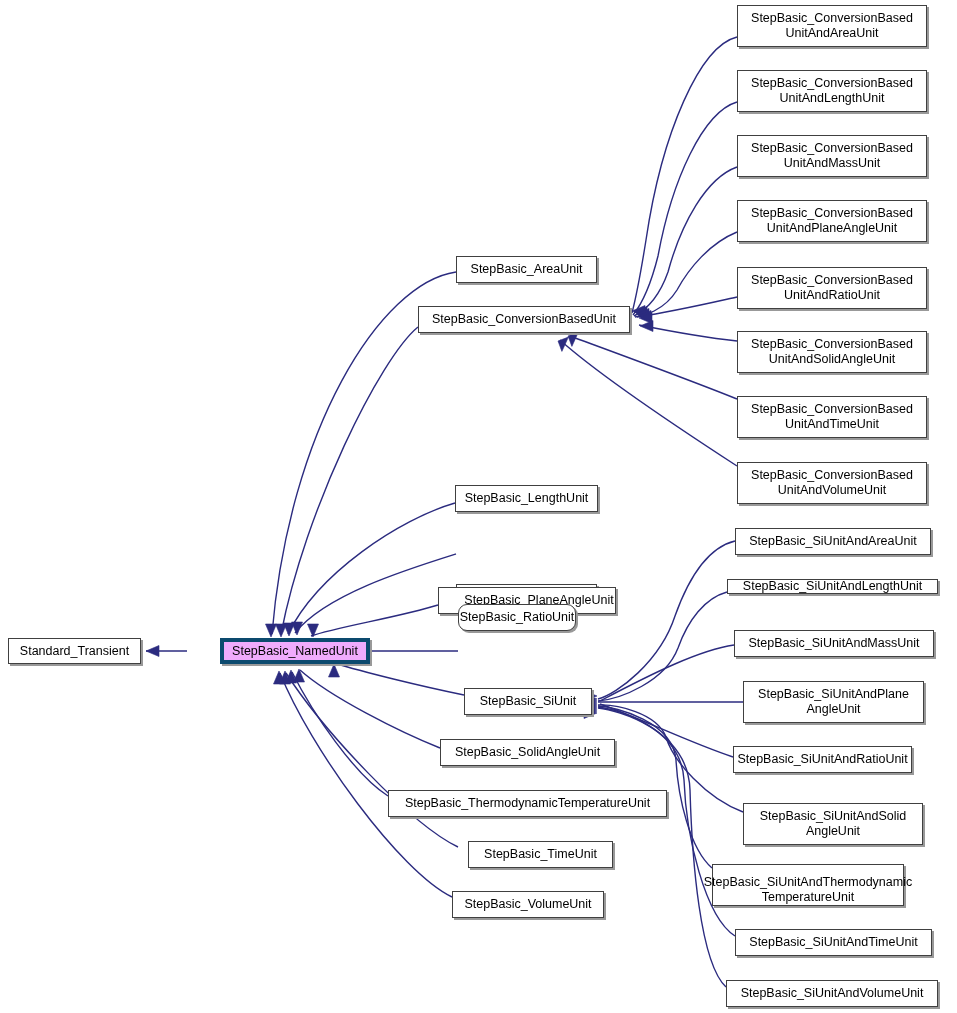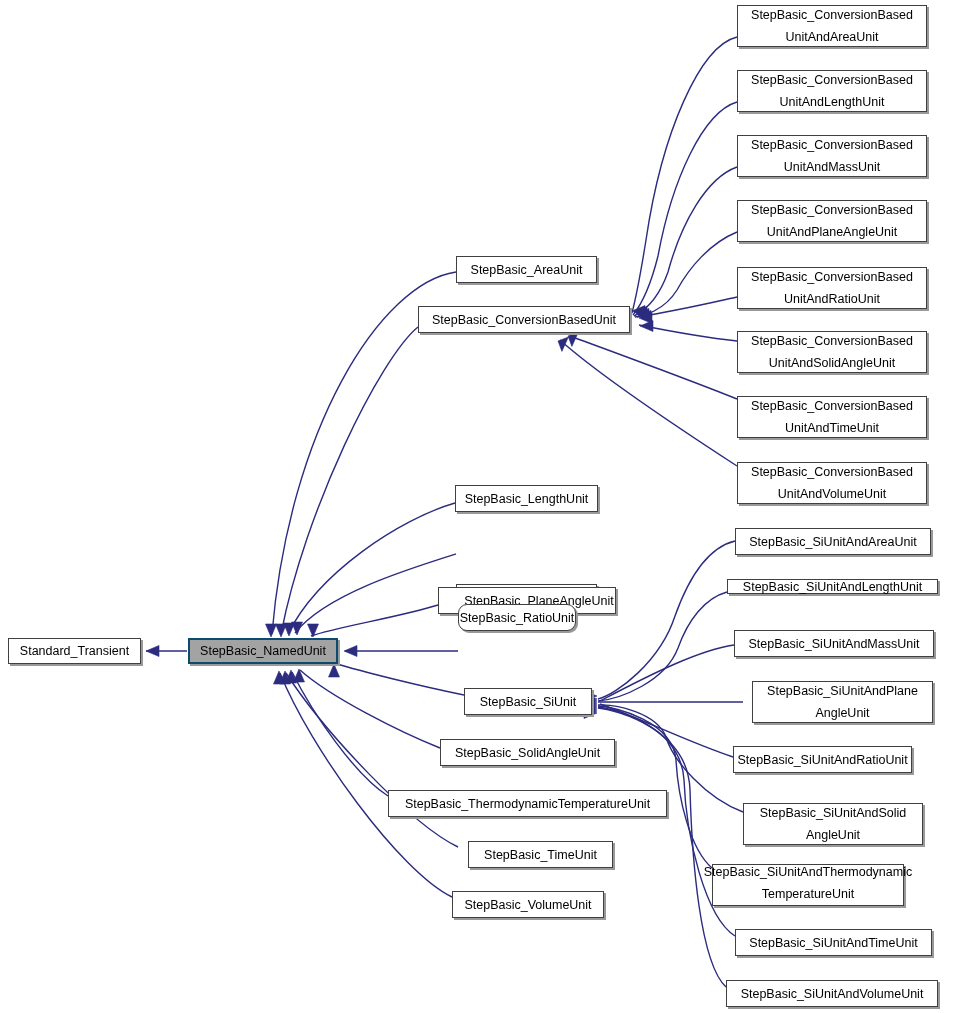--- a/index.html
+++ b/index.html
@@ -28,28 +28,29 @@
     box-sizing: border-box;
     border: 1px solid #404040;
     background: #ffffff;
     box-shadow: 2px 2px 0 0 #999999;
     display: flex;
     align-items: center;
     justify-content: center;
     text-align: center;
     font-size: 12.5px;
     color: #000000;
-    line-height: 22px;
+    line-height: 15px;
     letter-spacing: 0px;
     white-space: pre-line;
     z-index: 5;
   }
   .node.highlight {
-    background: #a3a3a3;
-    border: 2px solid #0c4a6e;
+    background: #f0abfc;
+    border: 4px solid #0c4a6e;
+    margin-left: 32px;
   }
   .node .label {
     display: block;
     padding: 0 6px;
   }
 </style>
 </head>
 <body>
 
 <div id="canvas">
@@ -139,21 +140,21 @@
 UnitAndRatioUnit</span></div>
       <div class="node" style="left: 737px; top: 331px; width: 190px; height: 42px;"><span class="label">StepBasic_ConversionBased
 UnitAndSolidAngleUnit</span></div>
       <div class="node" style="left: 737px; top: 396px; width: 190px; height: 42px;"><span class="label">StepBasic_ConversionBased
 UnitAndTimeUnit</span></div>
       <div class="node" style="left: 737px; top: 462px; width: 190px; height: 42px;"><span class="label">StepBasic_ConversionBased
 UnitAndVolumeUnit</span></div>
       <div class="node" style="left: 735px; top: 528px; width: 196px; height: 27px;"><span class="label">StepBasic_SiUnitAndAreaUnit</span></div>
       <div class="node" style="left: 727px; top: 579px; width: 211px; height: 15px;"><span class="label">StepBasic_SiUnitAndLengthUnit</span></div>
       <div class="node" style="left: 734px; top: 630px; width: 200px; height: 27px; text-align: center;"><span class="label">StepBasic_SiUnitAndMassUnit</span></div>
-      <div class="node" style="left: 743px; top: 681px; width: 181px; height: 42px; margin-left: 9px;"><span class="label">StepBasic_SiUnitAndPlane
+      <div class="node" style="left: 743px; top: 681px; width: 181px; height: 42px;"><span class="label">StepBasic_SiUnitAndPlane
 AngleUnit</span></div>
       <div class="node" style="left: 733px; top: 746px; width: 179px; height: 27px;"><span class="label">StepBasic_SiUnitAndRatioUnit</span></div>
       <div class="node" style="left: 743px; top: 803px; width: 180px; height: 42px;"><span class="label">StepBasic_SiUnitAndSolid
 AngleUnit</span></div>
       <div class="node" style="left: 712px; top: 864px; width: 192px; height: 42px; align-items: flex-end;"><span class="label">StepBasic_SiUnitAndThermodynamic
 TemperatureUnit</span></div>
       <div class="node" style="left: 735px; top: 929px; width: 197px; height: 27px;"><span class="label">StepBasic_SiUnitAndTimeUnit</span></div>
       <div class="node" style="left: 726px; top: 980px; width: 212px; height: 27px;"><span class="label">StepBasic_SiUnitAndVolumeUnit</span></div>
     </div>
 </div>

